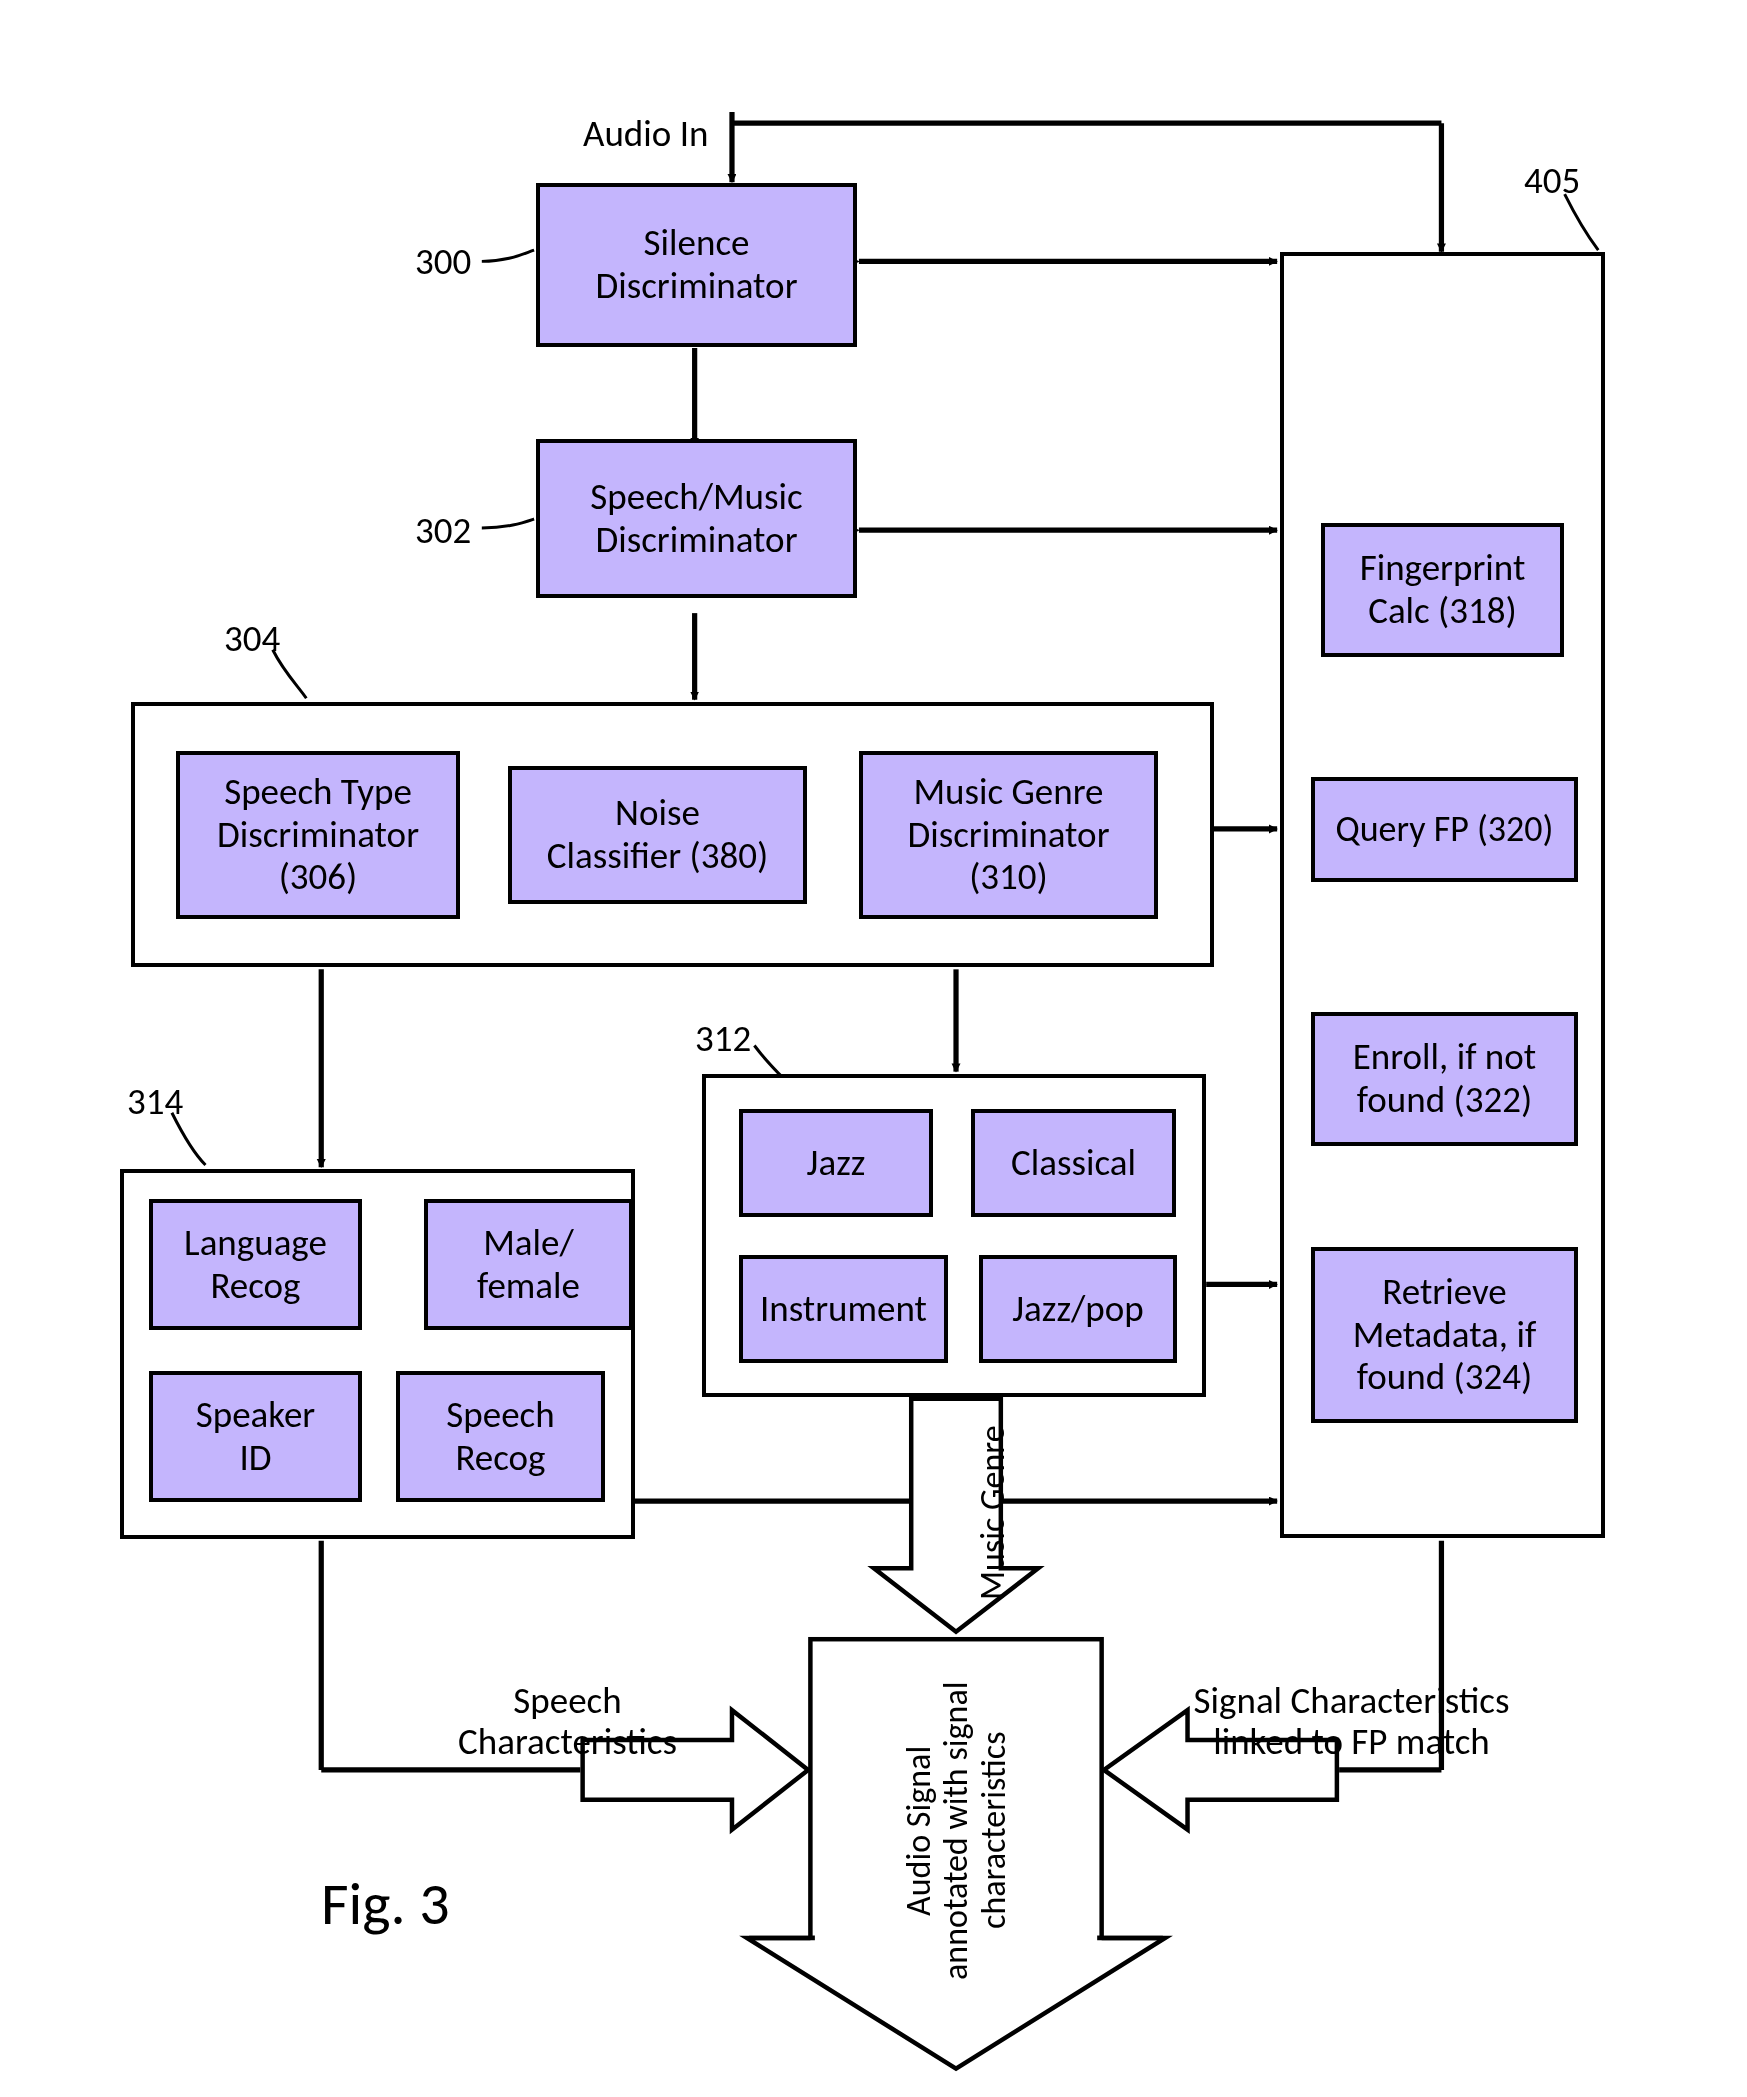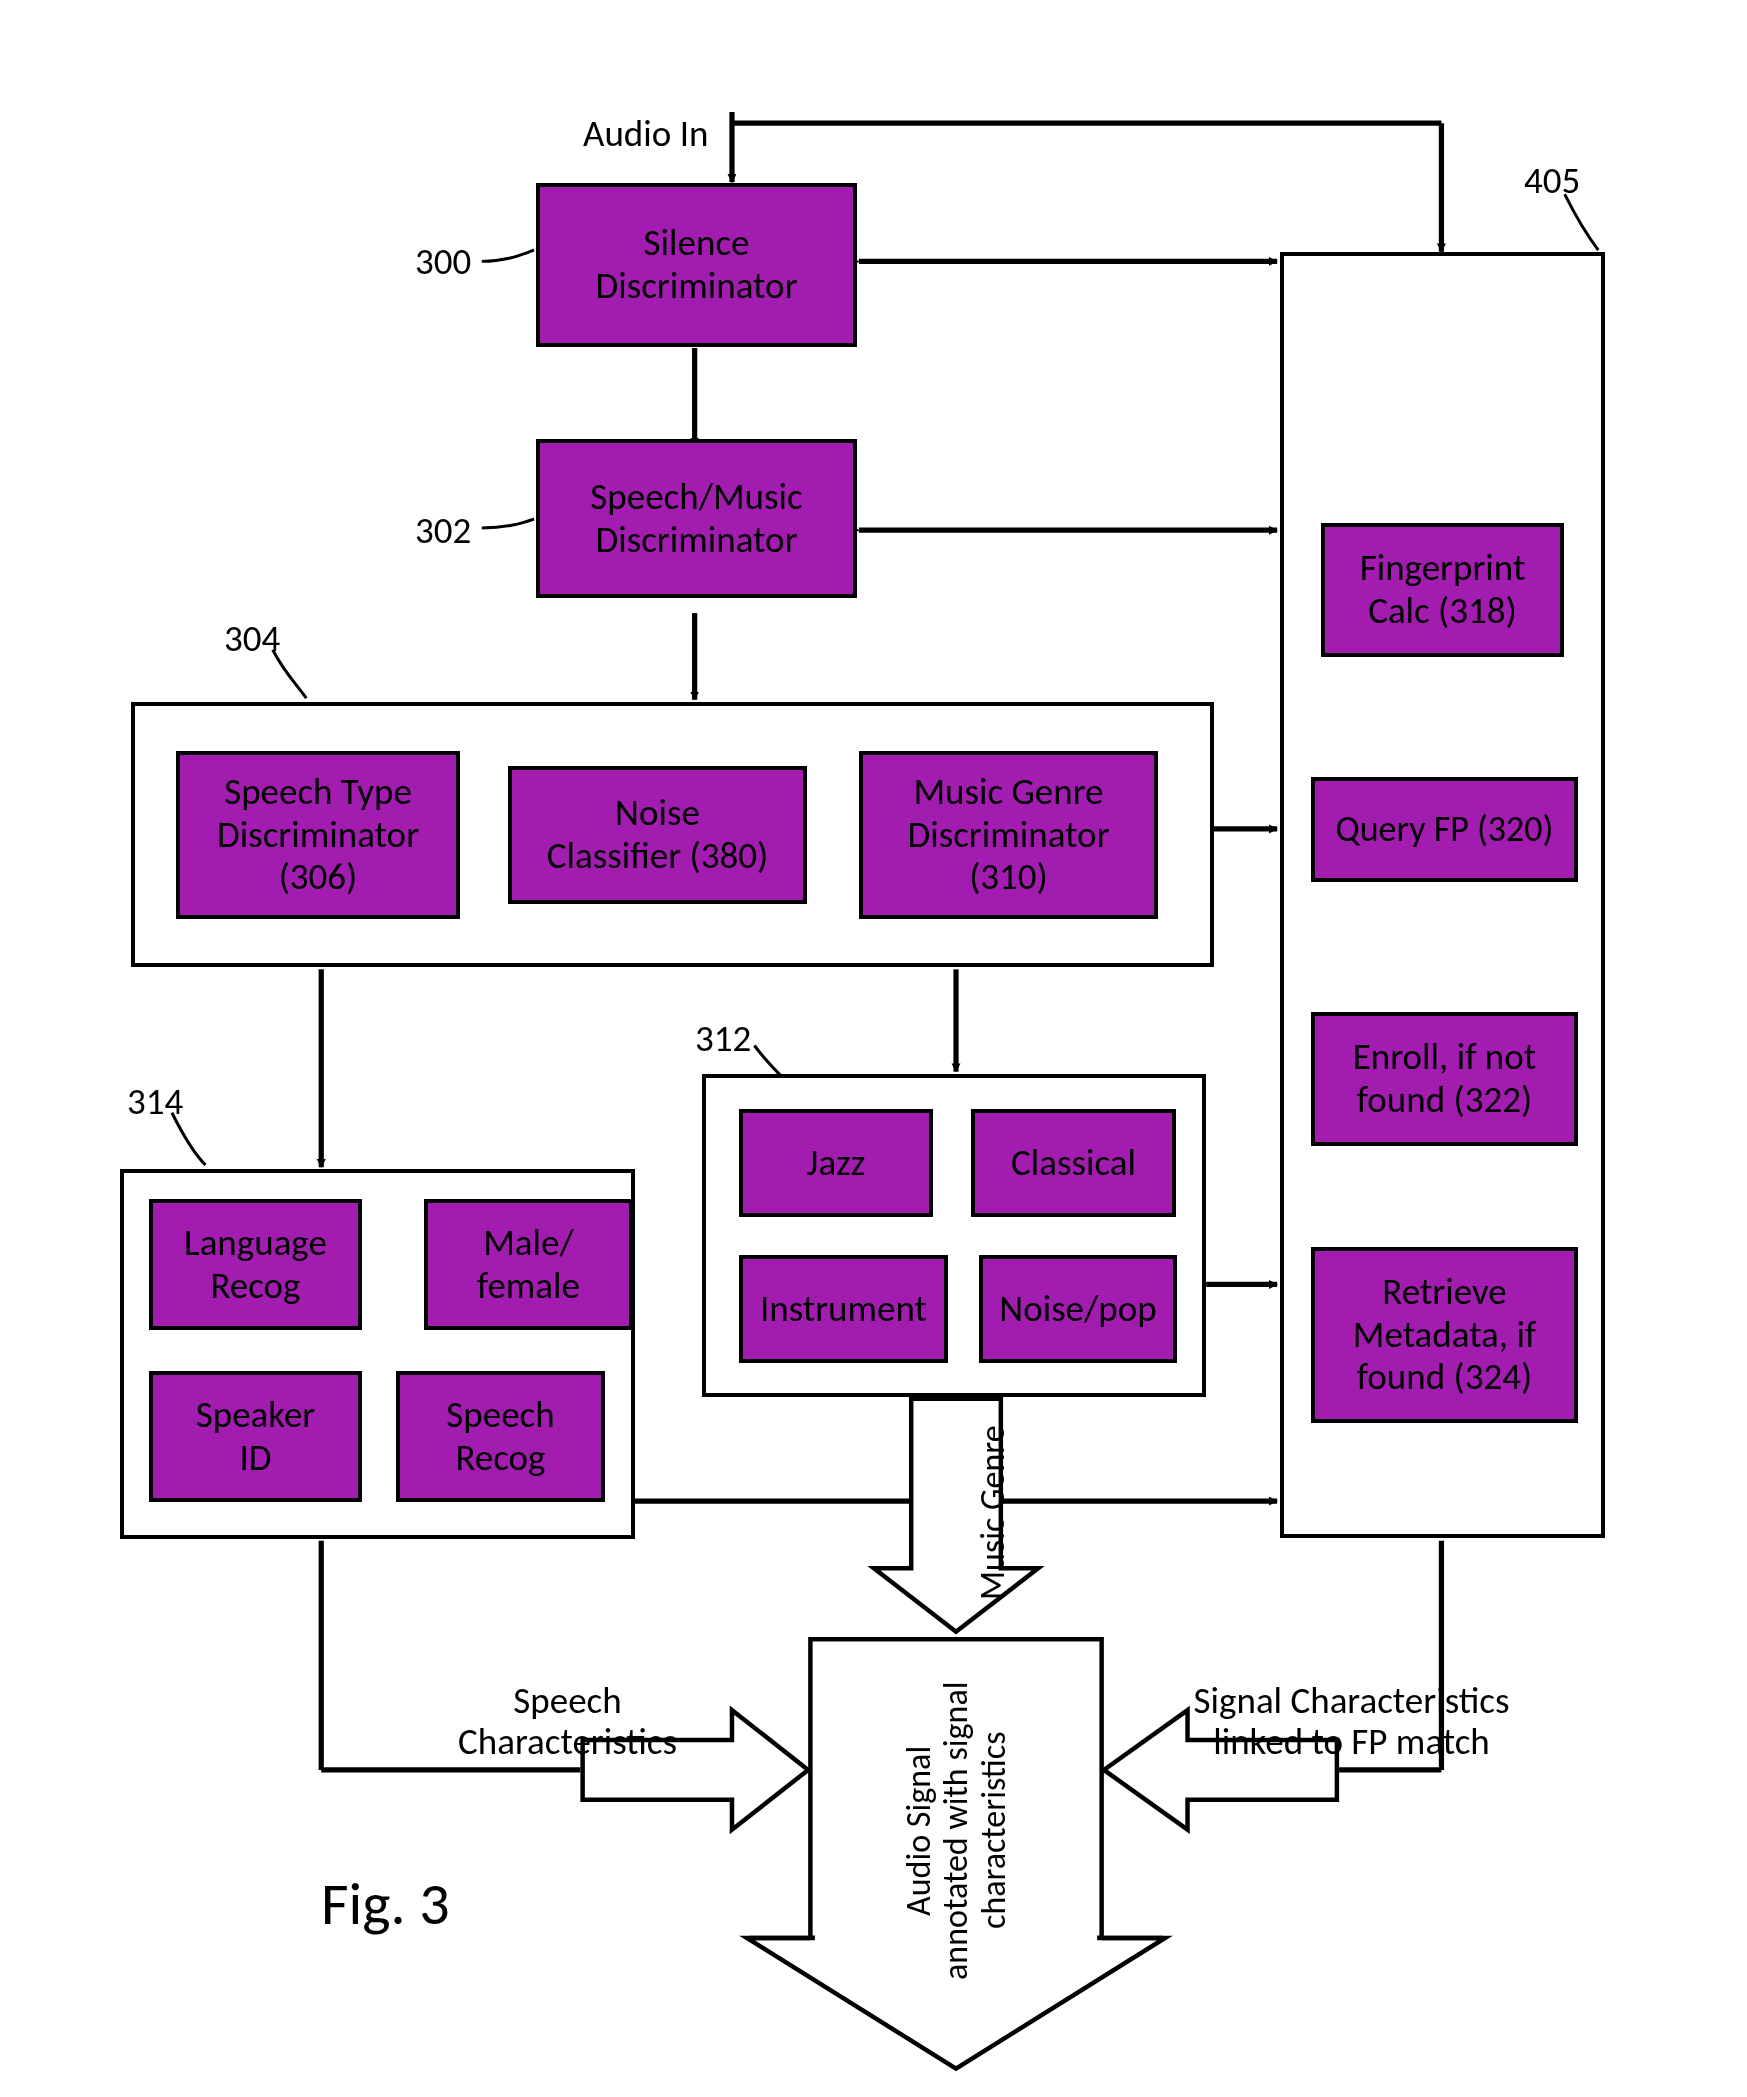--- a/index.html
+++ b/index.html
@@ -12,21 +12,21 @@
   }
   .canvas {
     position: relative;
     width: 1747px;
     height: 2097px;
     background: #fff;
   }
   .box {
     position: absolute;
     border: 4.5px solid #000;
-    background: #a21caf;
+    background: #c4b5fd;
     display: flex;
     align-items: center;
     justify-content: center;
     text-align: center;
     font-size: 37px;
     line-height: 1.15;
     padding: 6px;
   }
   .container-box {
     position: absolute;
@@ -201,21 +201,21 @@
   <div class="box" style="left:739px; top:1109px; width:194px; height:108px;">
     <span>Jazz</span>
   </div>
   <div class="box" style="left:971px; top:1109px; width:205px; height:108px;">
     <span>Classical</span>
   </div>
   <div class="box" style="left:739px; top:1255px; width:209px; height:108px;">
     <span>Instrument</span>
   </div>
   <div class="box" style="left:979px; top:1255px; width:198px; height:108px;">
-    <span>Noise/pop</span>
+    <span>Jazz/pop</span>
   </div>
 
   <div class="container-box" style="left:120px; top:1169px; width:515px; height:370px;"></div>
   <div class="box" style="left:149px; top:1199px; width:213px; height:131px;">
     <span style="white-space:pre-line;">Language
 Recog</span>
   </div>
   <div class="box" style="left:396px; top:1199px; width:209px; height:131px;margin-left:28px;">
     <span style="white-space:pre-line;">Male/
 female</span>

